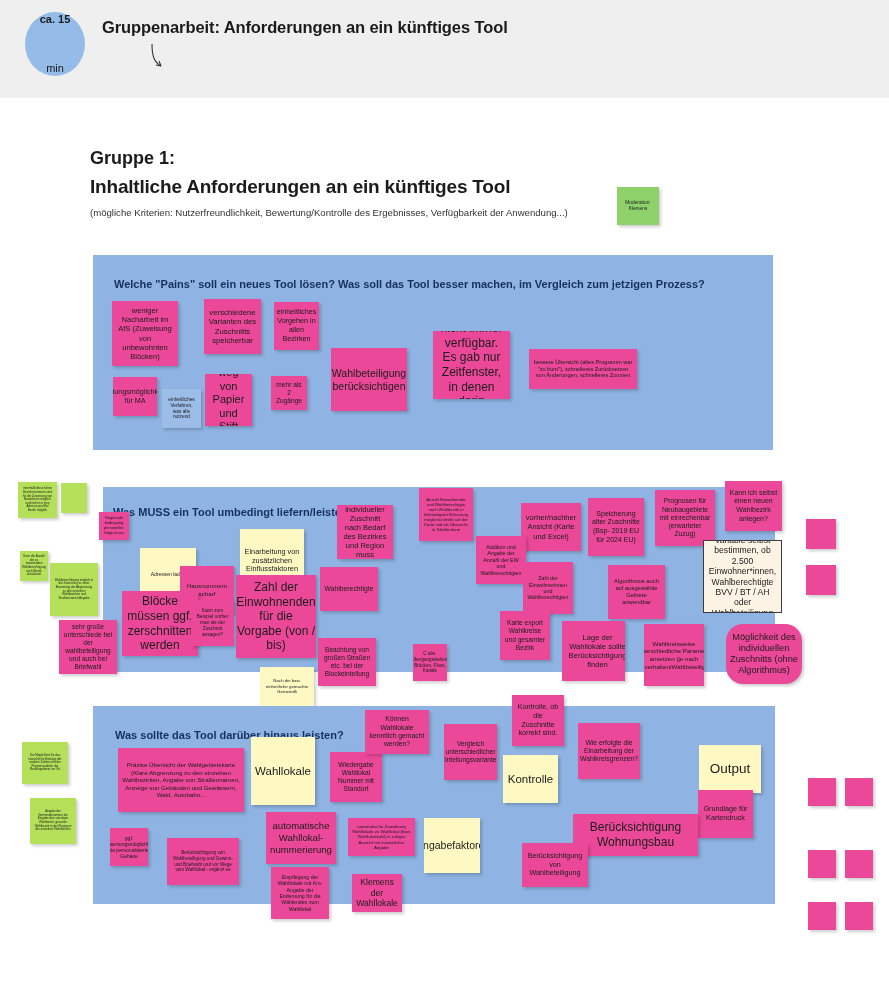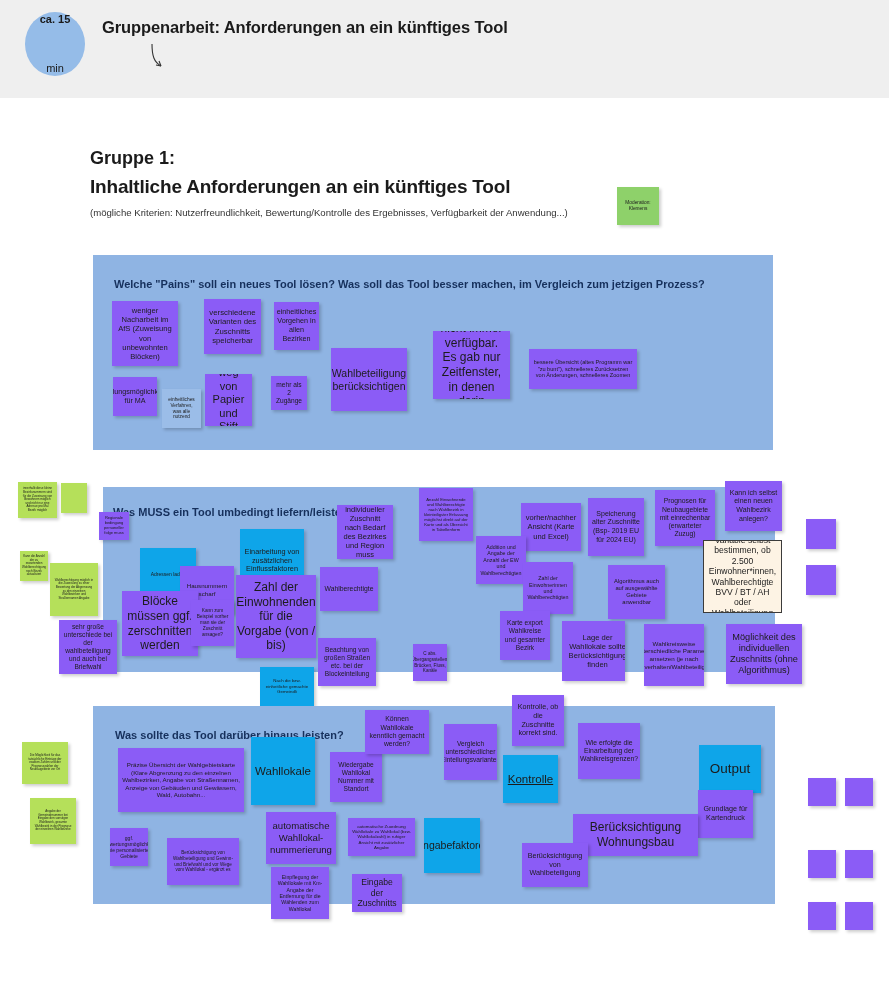--- a/index.html
+++ b/index.html
@@ -65,22 +65,22 @@
     position: absolute;
     display: flex; align-items: center; justify-content: center;
     text-align: center;
     padding: 3px 4px;
     color: #1c1c1c;
     line-height: 1.22;
     box-shadow: 2px 2px 3px rgba(0,0,0,0.20);
     overflow: hidden;
     word-wrap: break-word;
   }
-  .y { background: #8b5cf6; }
-  .p { background: #0ea5e9; }
+  .y { background: #ec4899; }
+  .p { background: #fef9c3; }
   .g { background: #8ed16a; }
   .gl { background: #b5e05a; }
   .w { background: #fdf3e4; border: 1px solid #3b3b3b; box-shadow: none; }
   .b { background: #9bbde8; }
 </style>
 </head>
 <body>
 
 <div id="board">
 
@@ -140,50 +140,50 @@
   <div class="note y" style="left:236px; top:575px; width:80px; height:83px; font-size:12px;">Zahl der Einwohnenden für die Vorgabe (von / bis)</div>
   <div class="note y" style="left:320px; top:567px; width:58px; height:44px; font-size:6.8px;">Wahlberechtigte</div>
   <div class="note y" style="left:523px; top:562px; width:50px; height:52px; font-size:5.3px;">Zahl der Einwohnerinnen und Wahlberechtigten</div>
   <div class="note y" style="left:608px; top:565px; width:57px; height:54px; font-size:5.8px;">Algorithmus auch auf ausgewählte Gebiete anwendbar</div>
   <div class="note y" style="left:318px; top:638px; width:58px; height:48px; font-size:6.6px;">Beachtung von großen Straßen etc. bei der Blockeinteilung</div>
   <div class="note y" style="left:413px; top:644px; width:34px; height:37px; font-size:4.6px;">C abs. Übergangsstellen, Brücken, Fluss, Kanäle</div>
   <div class="note p" style="left:260px; top:667px; width:54px; height:39px; font-size:4.4px;">Nach die bzw. einheitliche gemachte Gemeindli</div>
   <div class="note y" style="left:500px; top:611px; width:50px; height:49px; font-size:6.6px;">Karte export Wahlkreise und gesamter Bezirk</div>
   <div class="note y" style="left:562px; top:621px; width:63px; height:60px; font-size:7.6px;padding-left:12px;">Lage der Wahllokale sollte Berücksichtigung finden</div>
   <div class="note y" style="left:644px; top:624px; width:60px; height:62px; font-size:6.2px;">Wahlkreisweise unterschiedliche Parameter ansetzen (je nach Wahlverhalten/Wahlbeteiligung)</div>
-  <div class="note y" style="left:726px; top:624px; width:76px; height:60px; font-size:9.2px;">Möglichkeit des individuellen Zuschnitts (ohne Algorithmus)</div>
+  <div class="note y" style="left:726px; top:624px; width:76px; height:60px; font-size:9.2px;border-radius:17px;">Möglichkeit des individuellen Zuschnitts (ohne Algorithmus)</div>
 
   <div class="note y" style="left:806px; top:519px; width:30px; height:30px;"></div>
   <div class="note y" style="left:806px; top:565px; width:30px; height:30px;"></div>
 
   <div class="panel" style="left:93px; top:706px; width:682px; height:198px;"></div>
   <div class="panel-q" style="left:115px; top:729px;">Was sollte das Tool darüber hinaus leisten?</div>
 
   <div class="note gl" style="left:22px; top:742px; width:46px; height:42px; font-size:3px;">Die Möglichkeit für das tatsächliche Einträge der exakten Zahlen und der Prognosezahlen der Neubaugebiete vor Ort</div>
   <div class="note gl" style="left:30px; top:798px; width:46px; height:46px; font-size:3px;">Angabe der Gemeindenummer bei Eingabe den sonstigen Wahlbezirk, gesamte Wahlbezirk in der Prognose der einzelnen Wahlbezirke</div>
 
   <div class="note y" style="left:118px; top:748px; width:126px; height:64px; font-size:6.2px;">Präzise Übersicht der Wahlgebietskarte (Klare Abgrenzung zu den einzelnen Wahlbezirken, Angabe von Straßennamen, Anzeige von Gebäuden und Gewässern, Wald, Autobahn...</div>
   <div class="note p" style="left:251px; top:737px; width:64px; height:68px; font-size:11.5px;">Wahllokale</div>
   <div class="note y" style="left:330px; top:752px; width:52px; height:50px; font-size:6.6px;">Wiedergabe Wahllokal Nummer mit Standort</div>
   <div class="note y" style="left:365px; top:710px; width:64px; height:44px; font-size:6.8px;">Können Wahllokale kenntlich gemacht werden?</div>
   <div class="note y" style="left:444px; top:724px; width:53px; height:56px; font-size:6.6px;">Vergleich unterschiedlicher Einteilungsvarianten</div>
   <div class="note y" style="left:512px; top:695px; width:52px; height:51px; font-size:7.2px;">Kontrolle, ob die Zuschnitte korrekt sind.</div>
-  <div class="note p" style="left:503px; top:755px; width:55px; height:48px; font-size:11.5px;text-decoration:underline;">Kontrolle</div>
+  <div class="note p" style="left:503px; top:755px; width:55px; height:48px; font-size:11.5px;">Kontrolle</div>
   <div class="note y" style="left:578px; top:723px; width:62px; height:56px; font-size:6.8px;">Wie erfolgte die Einarbeitung der Wahlkreisgrenzen?</div>
   <div class="note p" style="left:699px; top:745px; width:62px; height:48px; font-size:13.5px;">Output</div>
   <div class="note y" style="left:698px; top:790px; width:55px; height:48px; font-size:7.2px;">Grundlage für Kartendruck</div>
   <div class="note y" style="left:266px; top:812px; width:70px; height:52px; font-size:9.6px;">automatische Wahllokal-nummerierung</div>
   <div class="note y" style="left:348px; top:818px; width:67px; height:38px; font-size:4.4px;">automatische Zuordnung Wahllokale zu Wahllokal (bzw. Wahllokalzahl) in ruhiger Ansicht mit zusätzlicher Angabe</div>
   <div class="note p" style="left:424px; top:818px; width:56px; height:55px; font-size:10.5px;">Eingabefaktoren</div>
   <div class="note y" style="left:561px; top:814px; width:125px; height:42px; font-size:12px;margin-left:12px;">Berücksichtigung Wohnungsbau</div>
   <div class="note y" style="left:498px; top:843px; width:66px; height:44px; font-size:7.2px;margin-left:24px;">Berücksichtigung von Wahlbeteiligung</div>
   <div class="note y" style="left:110px; top:828px; width:38px; height:38px; font-size:5px;">ggf. Bewertungsmöglichkeit wie personalisierter Gebiete</div>
   <div class="note y" style="left:167px; top:838px; width:72px; height:47px; font-size:4.6px;">Berücksichtigung von Wahlbeteiligung und Gewinn- und Briefwahl und vor Wege vom Wahllokal - ergänzt es</div>
   <div class="note y" style="left:271px; top:867px; width:58px; height:52px; font-size:5.2px;">Einpflegung der Wahllokale mit Km-Angabe der Entfernung für die Wählenden zum Wahllokal</div>
-  <div class="note y" style="left:352px; top:874px; width:50px; height:38px; font-size:8.6px;">Eingabe der Zuschnitts</div>
+  <div class="note y" style="left:352px; top:874px; width:50px; height:38px; font-size:8.6px;">Klemens der Wahllokale</div>
 
   <div class="note y" style="left:808px; top:778px; width:28px; height:28px;"></div>
   <div class="note y" style="left:845px; top:778px; width:28px; height:28px;"></div>
   <div class="note y" style="left:808px; top:850px; width:28px; height:28px;"></div>
   <div class="note y" style="left:845px; top:850px; width:28px; height:28px;"></div>
   <div class="note y" style="left:808px; top:902px; width:28px; height:28px;"></div>
   <div class="note y" style="left:845px; top:902px; width:28px; height:28px;"></div>
 
 </div>
 

